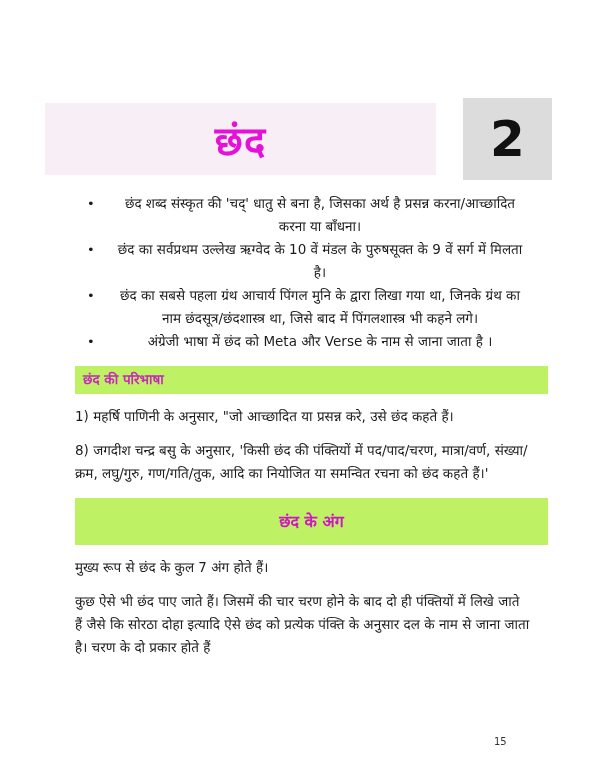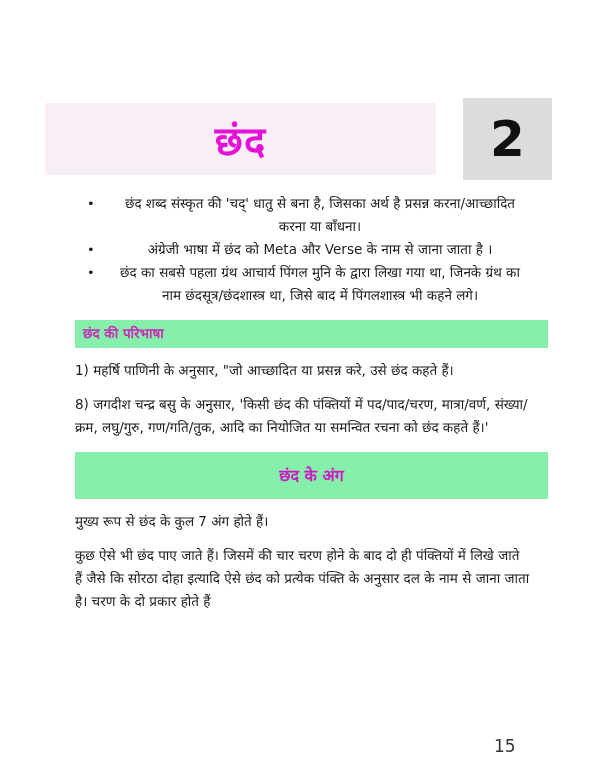--- a/index.html
+++ b/index.html
@@ -40,53 +40,54 @@
   }
   .bullets { margin:0; padding:0 18px 0 35px; list-style:none; }
   .bullets li { position:relative;text-align:center; }
   .bullets li::before {
     content:"\2022";
     position:absolute; left:-23px; top:0;
     font-size:13px; color:#1c1c1c;
   }
   .para { margin:11px 0 0 0; padding-right:18px; }
   .section-band {
-    margin-top:13px; background:#86efac;
+    margin-top:13px; background:#bef264;
     padding:2px 8px 3px 8px;
     font-weight:700; color:#c62bb8; font-size:13.5px;
   }
   .section-band.centered {
     text-align:center; color:#d015c4; font-size:16px; padding:12px 8px;
   }
   .lead-label { font-weight:700; color:#d015c4; font-size:14.5px; }
   .page-number {
     position:absolute; left:494px; top:728px;
-    font-size:17px; color:#333333;
+    font-size:10px; color:#333333;
   }
 </style>
 </head>
 <body>
 
 <div class="page">
 
   <div class="header">
     <div class="title-band">
       <span class="title-text">छंद</span>
     </div>
     <div class="chapter-box">
       <span class="chapter-number">2</span>
     </div>
   </div>
 
   <div class="content">
 
     <ul class="bullets">
       <li>छंद शब्द संस्कृत की 'चद्' धातु से बना है, जिसका अर्थ है प्रसन्न करना/आच्छादित करना या बाँधना।</li>
+      <li>छंद का सर्वप्रथम उल्लेख ऋग्वेद के 10 वें मंडल के पुरुषसूक्त के 9 वें सर्ग में मिलता है।</li>
+      <li>छंद का सबसे पहला ग्रंथ आचार्य पिंगल मुनि के द्वारा लिखा गया था, जिनके ग्रंथ का नाम छंदसूत्र/छंदशास्त्र था, जिसे बाद में पिंगलशास्त्र भी कहने लगे।</li>
       <li>अंग्रेजी भाषा में छंद को Meta और Verse के नाम से जाना जाता है ।</li>
-      <li>छंद का सबसे पहला ग्रंथ आचार्य पिंगल मुनि के द्वारा लिखा गया था, जिनके ग्रंथ का नाम छंदसूत्र/छंदशास्त्र था, जिसे बाद में पिंगलशास्त्र भी कहने लगे।</li>
     </ul>
 
     <div class="section-band">छंद की परिभाषा</div>
 
     <p class="para">1) महर्षि पाणिनी के अनुसार, "जो आच्छादित या प्रसन्न करे, उसे छंद कहते हैं।</p>
 
     <p class="para">8) जगदीश चन्द्र बसु के अनुसार, 'किसी छंद की पंक्तियों में पद/पाद/चरण, मात्रा/वर्ण, संख्या/क्रम, लघु/गुरु, गण/गति/तुक, आदि का नियोजित या समन्वित रचना को छंद कहते हैं।'</p>
 
 
     <div class="section-band centered">छंद के अंग</div>

